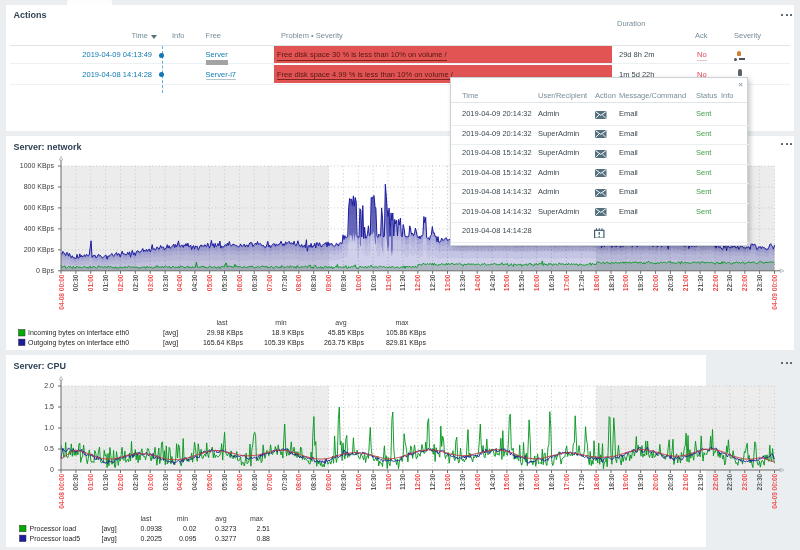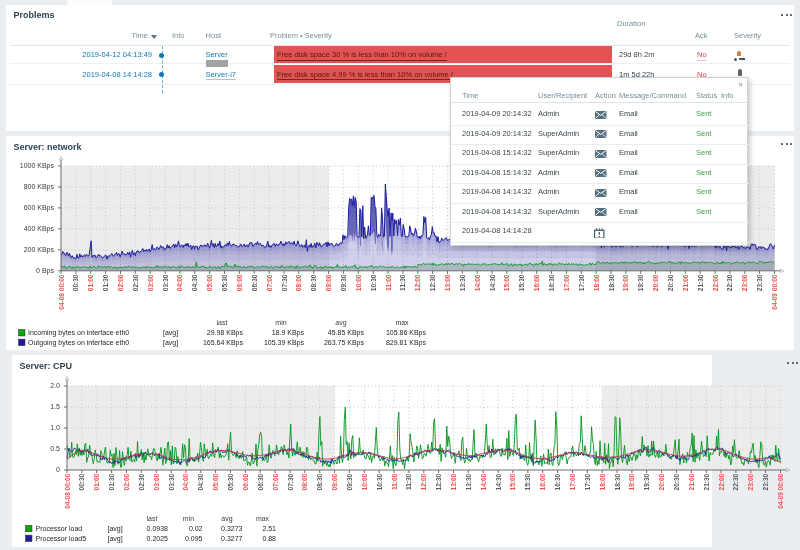--- a/index.html
+++ b/index.html
@@ -17,43 +17,43 @@
 .ll { font-size:7px; fill:#1f1f1f; }
 .grid { stroke:#c8c8c8; stroke-width:1; stroke-dasharray:1 2.5; }
 .axis { stroke:#6b6b6b; stroke-width:1; }
 .prow { position:absolute; left:0; width:298px; height:19.5px; border-bottom:1px solid #e9eef0; font-size:7.5px; }
 </style></head>
 <body>
 
 <div style="position:absolute;left:67px;top:0;width:45px;height:5px;background:#fdfdfd;border-radius:2px 2px 0 0"></div>
 
 <div class="card" style="left:6px;top:5px;width:788px;height:126px">
-  <div class="t" style="left:7.5px;top:4.5px">Problems</div>
+  <div class="t" style="left:7.5px;top:4.5px">Actions</div>
   <div class="dots" style="left:775px;top:9px"></div>
     <div class="dots" style="left:779.5px;top:9px"></div>
     <div class="dots" style="left:784px;top:9px"></div>
   <div class="hd" style="left:116px;top:26.3px;width:26px;text-align:right">Time</div>
   <div style="position:absolute;left:145px;top:29.5px;width:0;height:0;border-left:3px solid transparent;border-right:3px solid transparent;border-top:4px solid #59717d"></div>
   <div class="hd" style="left:166px;top:26.3px">Info</div>
-  <div class="hd" style="left:199.6px;top:26.3px">Host</div>
-  <div class="hd" style="left:264px;top:26.3px">Problem • Severity</div>
+  <div class="hd" style="left:199.6px;top:26.3px">Free</div>
+  <div class="hd" style="left:275px;top:26.3px">Problem • Severity</div>
   <div class="hd" style="left:611px;top:14px">Duration</div>
   <div class="hd" style="left:689px;top:26.3px">Ack</div>
   <div class="hd" style="left:728px;top:26.3px">Severity</div>
   <div style="position:absolute;left:4px;top:39.5px;width:780px;border-bottom:1px solid #dfe4e7"></div>
 
   <div style="position:absolute;left:4px;top:58px;width:780px;border-bottom:1px solid #eef1f3"></div>
   <div style="position:absolute;left:4px;top:78.5px;width:780px;border-bottom:1px solid #eef1f3"></div>
 
   <div style="position:absolute;left:155.6px;top:40.5px;height:47px;border-left:1px dashed #5fb0dc"></div>
   <div style="position:absolute;left:153.1px;top:48px;width:5px;height:5px;border-radius:50%;background:#1477b5"></div>
   <div style="position:absolute;left:153.1px;top:67px;width:5px;height:5px;border-radius:50%;background:#1477b5"></div>
 
-  <div class="cell lnk" style="left:60px;top:45px;width:86px;text-align:right">2019-04-12 04:13:49</div>
-  <div class="cell lnk" style="left:199.6px;top:45px;border-bottom:7px solid #a3a3a3;padding-bottom:0.5px">Server</div>
+  <div class="cell lnk" style="left:60px;top:45px;width:86px;text-align:right">2019-04-09 04:13:49</div>
+  <div class="cell lnk" style="left:199.6px;top:45px;border-bottom:5px solid #a3a3a3;padding-bottom:0.5px">Server</div>
   <div style="position:absolute;left:267.6px;top:40.8px;width:338.4px;height:17.5px;background:#e25454"></div>
   <div class="cell" style="left:271px;top:45px;color:#54160f"><span style="border-bottom:1px solid #7e241b;padding-bottom:0.5px">Free disk space 30 % is less than 10% on volume /</span></div>
   <div class="cell" style="left:613px;top:45px">29d 8h 2m</div>
   <div class="cell" style="left:691px;top:45px;color:#e5424e"><span style="border-bottom:1px solid #e8c7c7;padding-bottom:0.5px">No</span></div>
 
   <div style="position:absolute;left:730.5px;top:45.5px;width:4px;height:5.5px;background:#cf8030;border-radius:2px 2px 1px 1px"></div>
   <div style="position:absolute;left:727.5px;top:52.5px;width:3px;height:3px;background:#4a545b;border-radius:50%"></div>
   <div style="position:absolute;left:733px;top:53px;width:5.5px;height:1.7px;background:#4a545b"></div>
 
   <div class="cell lnk" style="left:60px;top:64.8px;width:86px;text-align:right">2019-04-08 14:14:28</div>
@@ -273,21 +273,21 @@
 <rect x="12.5" y="203.1" width="6.5" height="6.5" fill="#1c1ca0" stroke="#333" stroke-width="0.5"></rect>
 <text class="ll" x="22" y="208.6">Outgoing bytes on interface eth0</text>
 <text class="ll" x="157" y="208.6">[avg]</text>
 <text class="ll" x="237" y="208.6" text-anchor="end">165.64 KBps</text>
 <text class="ll" x="298" y="208.6" text-anchor="end">105.39 KBps</text>
 <text class="ll" x="358" y="208.6" text-anchor="end">263.75 KBps</text>
 <text class="ll" x="420" y="208.6" text-anchor="end">829.81 KBps</text>
     </svg>
 </div>
 
-<div class="card" style="left:12px;top:355px;width:700px;height:192px">
+<div class="card" style="left:6px;top:355px;width:700px;height:192px">
   <div class="t" style="left:7.5px;top:5.5px">Server: CPU</div>
   <div class="dots" style="left:775px;top:7px"></div><div class="dots" style="left:779.5px;top:7px"></div><div class="dots" style="left:784px;top:7px"></div>
   <svg width="788" height="192" viewBox="0 0 788 192">
       <rect x="55.0" y="31.0" width="713.5" height="84.0" fill="#ececec"></rect>
 <rect x="322.6" y="31.0" width="267.6" height="84.0" fill="#ffffff"></rect>
 <line x1="69.9" y1="31.0" x2="69.9" y2="115.0" class="grid"></line>
 <line x1="84.7" y1="31.0" x2="84.7" y2="115.0" class="grid"></line>
 <line x1="99.6" y1="31.0" x2="99.6" y2="115.0" class="grid"></line>
 <line x1="114.5" y1="31.0" x2="114.5" y2="115.0" class="grid"></line>
 <line x1="129.3" y1="31.0" x2="129.3" y2="115.0" class="grid"></line>

